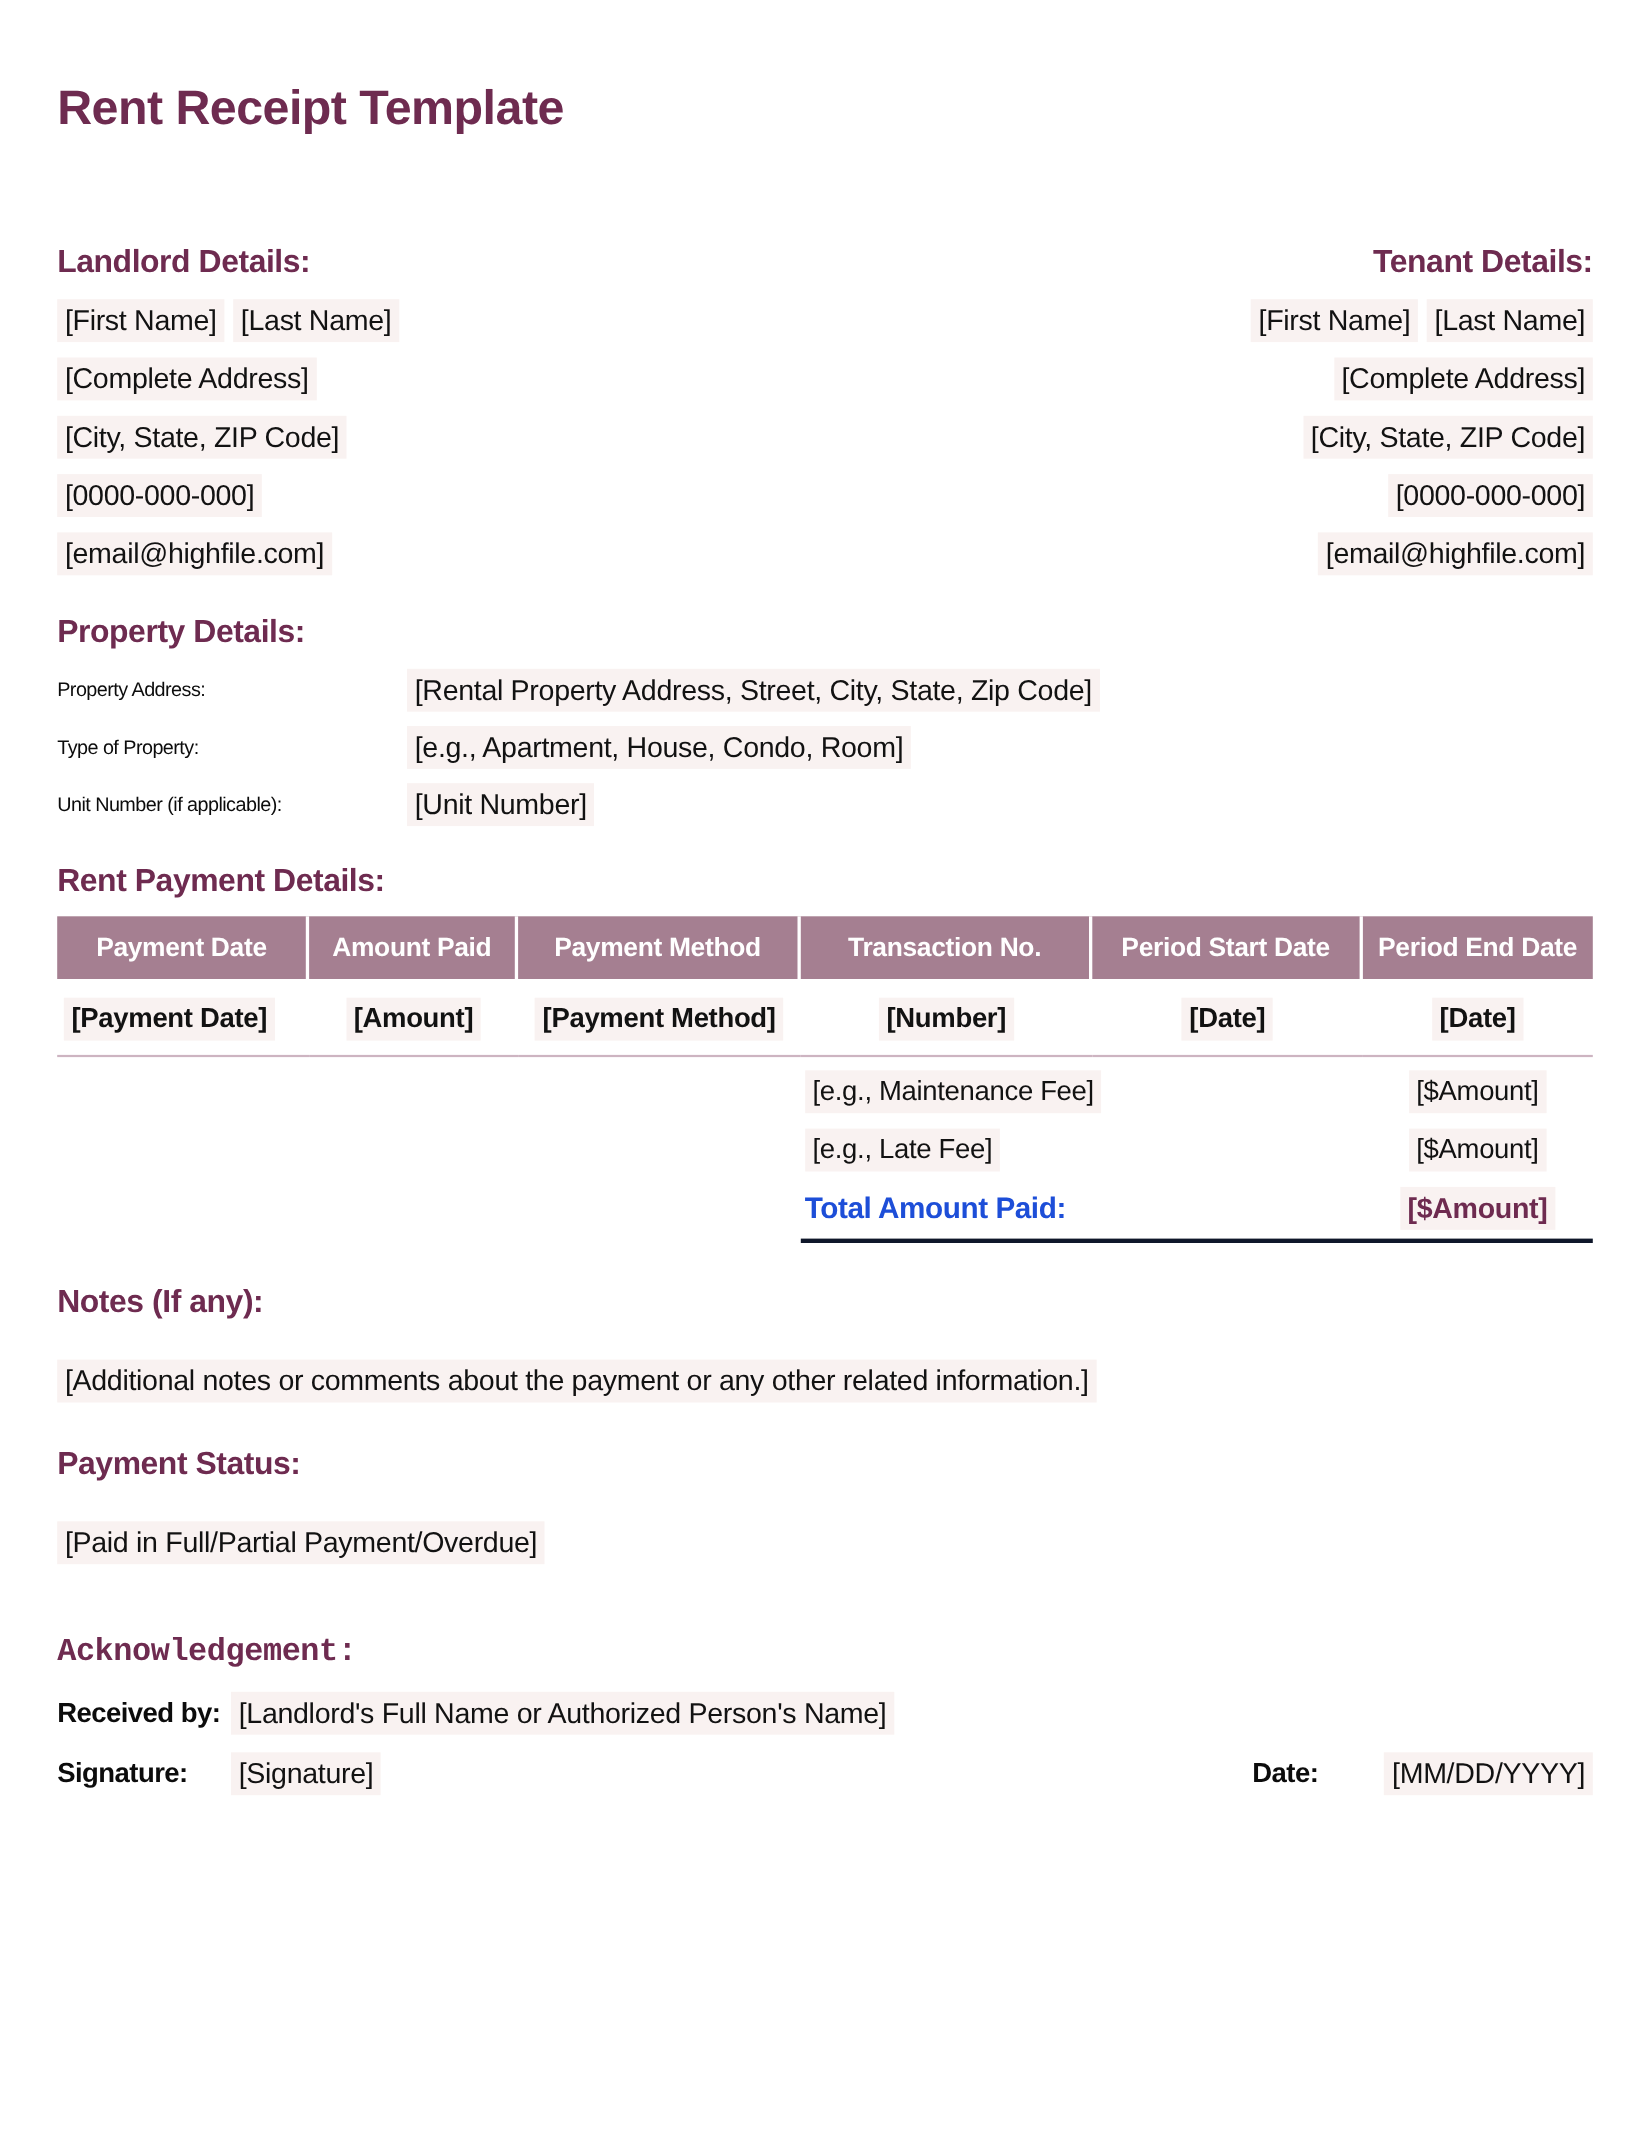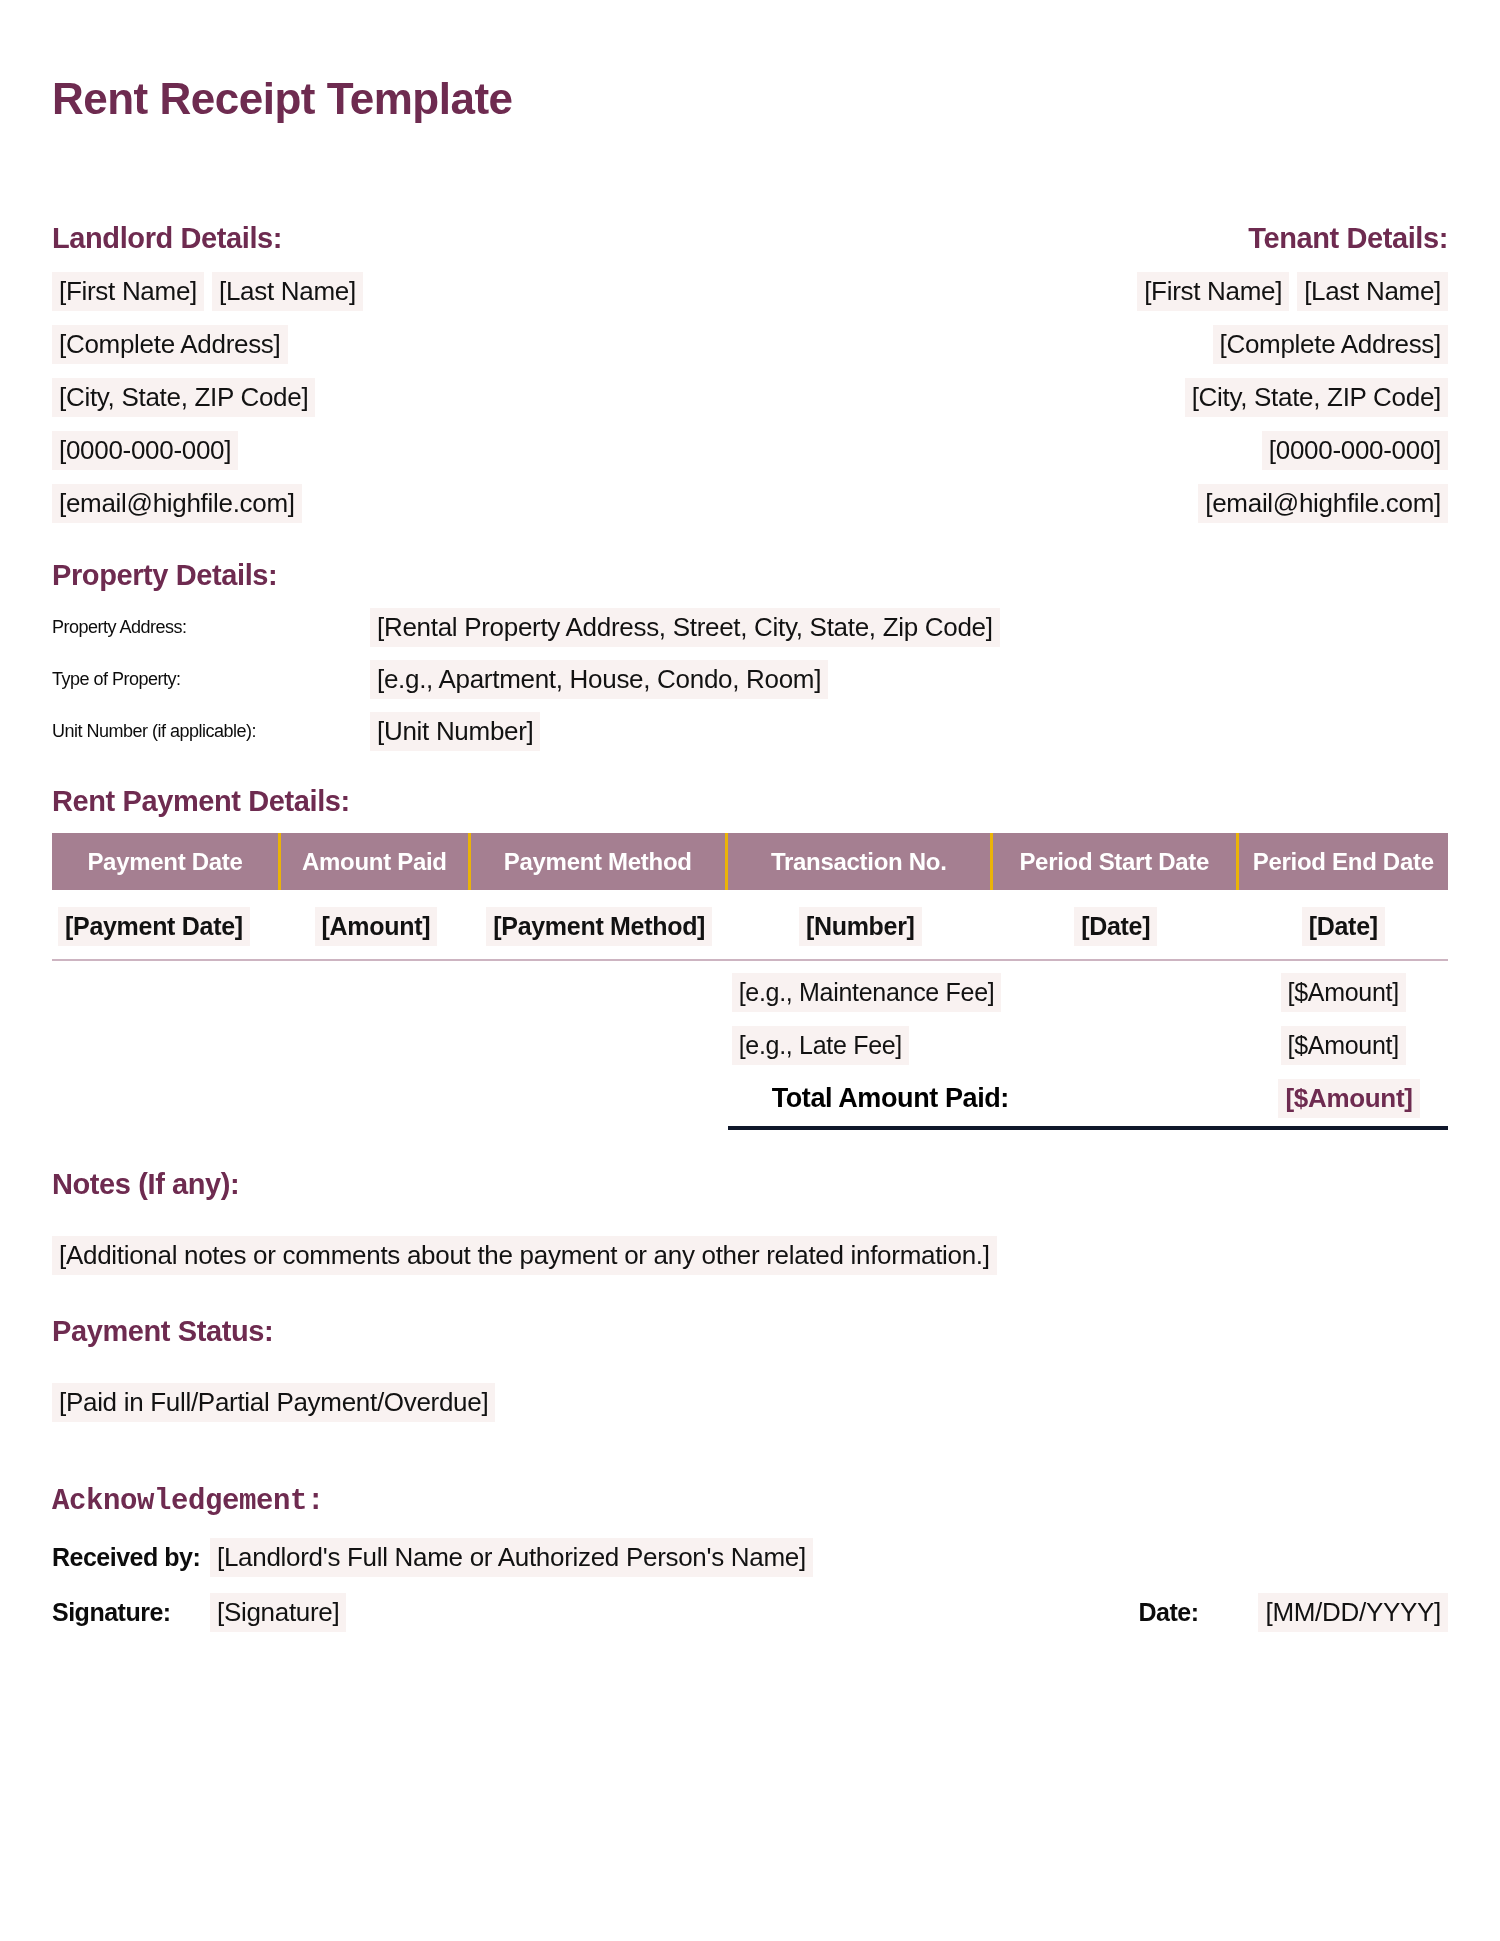--- a/index.html
+++ b/index.html
@@ -56,21 +56,21 @@
     font-size: 18px; font-weight: normal; letter-spacing: -0.5px;
     line-height: 39px; color: #0c0c0c;
   }
   
   .rent-heading { margin-top: 30px; }
   .rent-table { margin-top: 12px; width: 100%; }
   .thead-row { display: flex; background: #a57f91; height: 57px; align-items: center; }
   .th {
     color: #ffffff; font-size: 24px; font-weight: bold; letter-spacing: -0.3px;
     text-align: center; height: 57px; line-height: 57px;
-    border-right: 3px solid #eab308;
+    border-right: 3px solid #ffffff;
     overflow: hidden; white-space: nowrap;
   }
   .th:last-child { border-right: none; }
   .col-1 { width: 16.4%; } .col-2 { width: 13.6%; } .col-3 { width: 18.4%; }
   .col-4 { width: 19%; }   .col-5 { width: 17.6%; } .col-6 { width: 15%; }
   .tbody-row { display: flex; }
   .td {
     padding: 17px 0 13px;
     text-align: center;
     border-bottom: 2px solid #cdb4c1;
@@ -81,21 +81,21 @@
   .td .hl { font-size: 25px; }
 
   
   .fee-block { margin-left: 48.4%; width: 51.6%; border-bottom: 4px solid #0f172a; padding-bottom: 6px; }
   .fee-row { display: flex; align-items: flex-start; }
   .fee-label-cell { width: 70.9%; padding: 12px 0 2px 4px; }
   .fee-amount-cell { width: 29.1%; text-align: center; padding: 12px 0 2px; }
   .fee-row .hl { font-size: 25px; }
   .total-label {
     font-size: 27px; font-weight: bold; letter-spacing: -0.4px;
-    color: #000000; line-height: 39px; margin-left: 40px;
+    color: #1d4ed8; line-height: 39px;
   }
   .total-amount .hl { font-weight: bold; color: #6e2b50; font-size: 26px; }
 
   
   .notes-heading { margin-top: 34px; }
   .block-line { margin-top: 32px; }
   .status-heading { margin-top: 36px; }
   .ack-heading { margin-top: 60px; font-family: Liberation Mono, monospace; }
   .ack-row { display: flex; align-items: flex-start; margin-top: 16px; }
   .ack-label {

